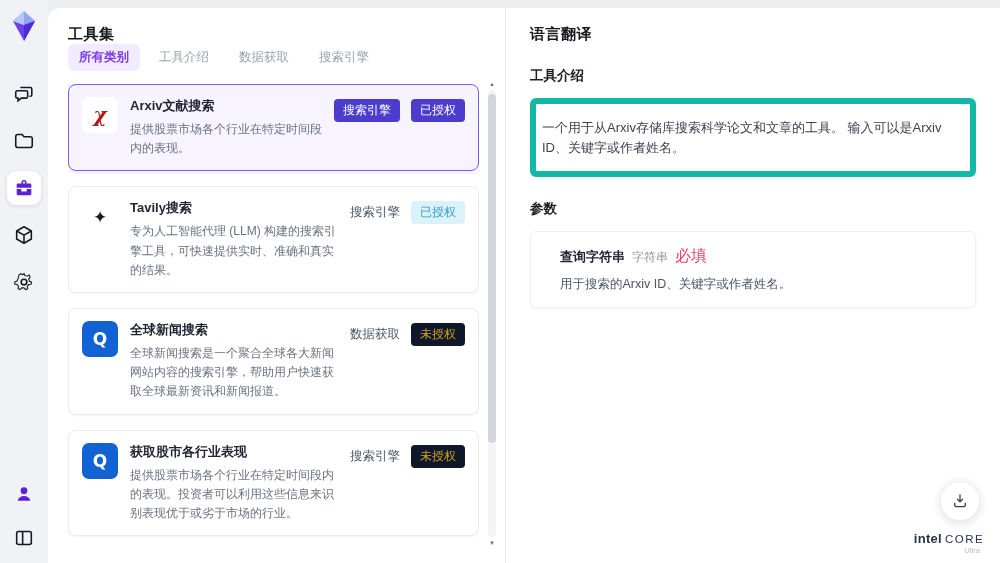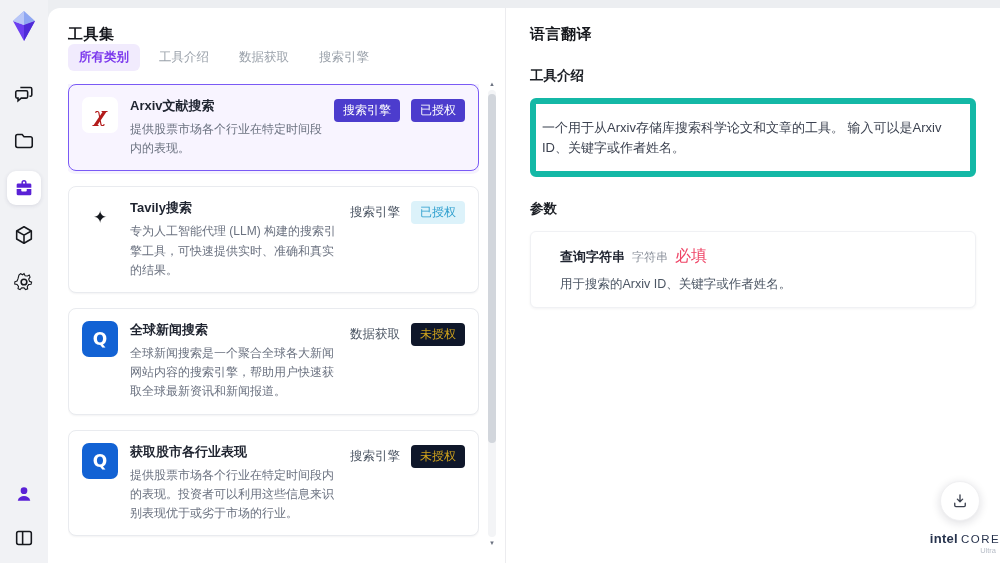--- a/index.html
+++ b/index.html
@@ -63,21 +63,21 @@
   .param-head { display:flex; align-items:baseline; gap:7px; }
   .param-name { font-size:13px; font-weight:bold; color:#1f2430; }
   .param-type { font-size:12px; color:#8a909a; }
   .param-req { font-size:16px; color:#ef4466; }
   .param-desc { font-size:12.5px; color:#4b5563; margin-top:9px; }
 
   
   .fab { position:absolute; right:20px; bottom:42px; width:40px; height:40px; border-radius:50%;
          background:#fff; border:1px solid #f0f0f2; box-shadow:0 2px 10px rgba(20,24,40,.14);
          display:flex; align-items:center; justify-content:center; cursor:pointer; }
-  .brand { position:absolute; right:0; bottom:8px; width:70px; text-align:center; line-height:1.05; }
+  .brand { position:absolute; right:16px; bottom:8px; width:70px; text-align:center; line-height:1.05; }
   .brand-row { display:flex; align-items:baseline; justify-content:center; gap:3px; }
   .brand-intel { font-size:13px; font-weight:bold; color:#27334d; letter-spacing:.3px; }
   .brand-core { font-size:11.5px; color:#27334d; letter-spacing:1.5px; }
   .brand-ultra { display:block; font-size:7.5px; color:#b7bdc7; text-align:right; padding-right:4px; margin-top:1px; }
 
   svg { display:block; }
 </style>
 </head>
 <body>
 

